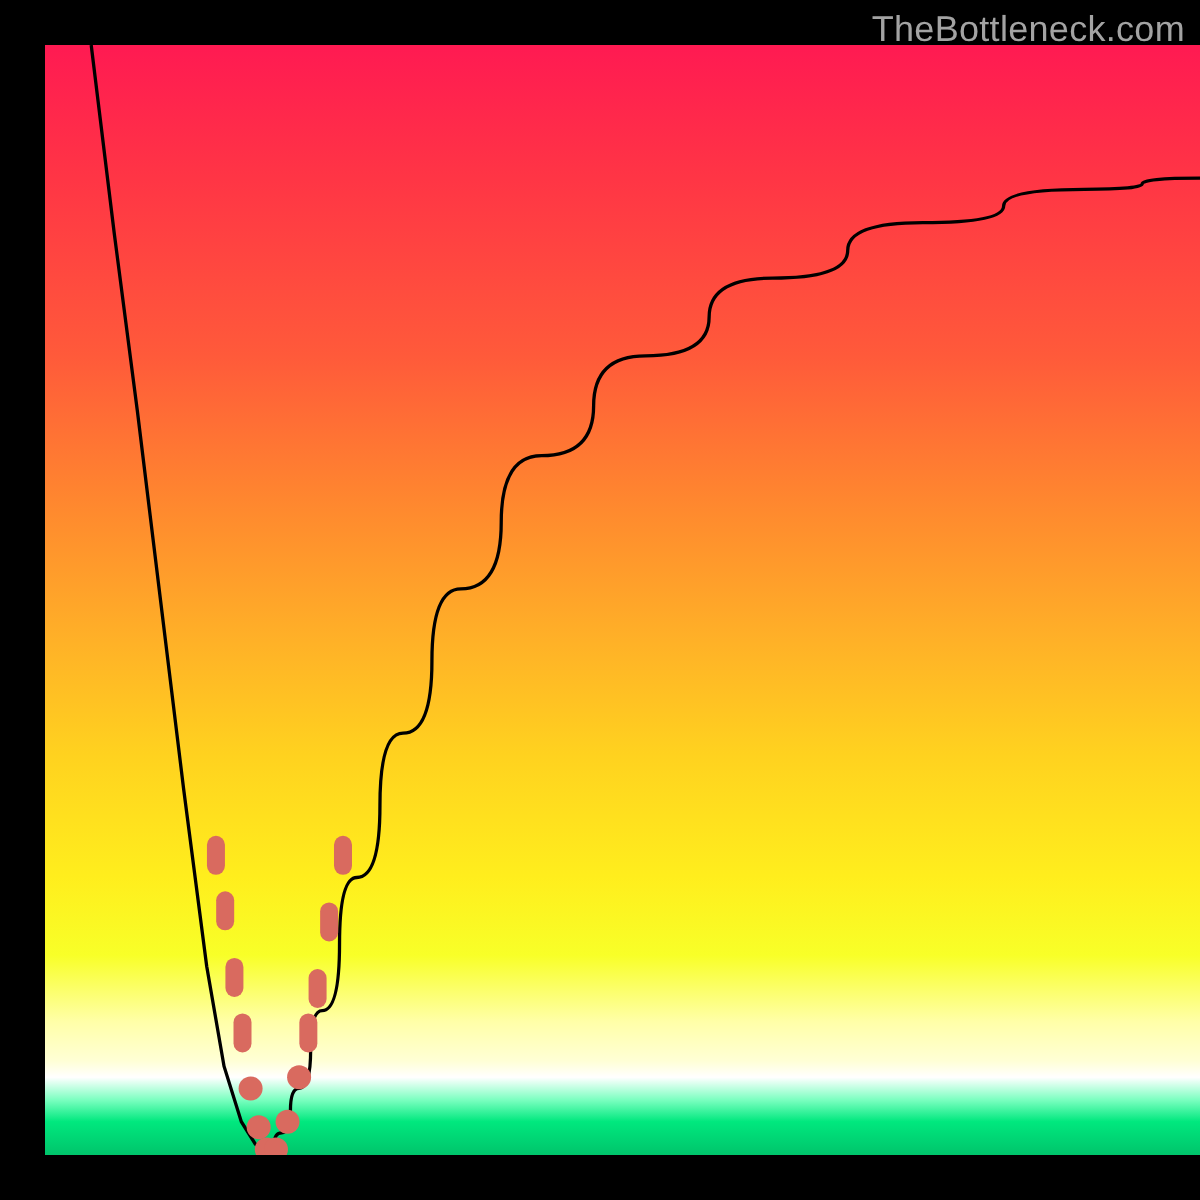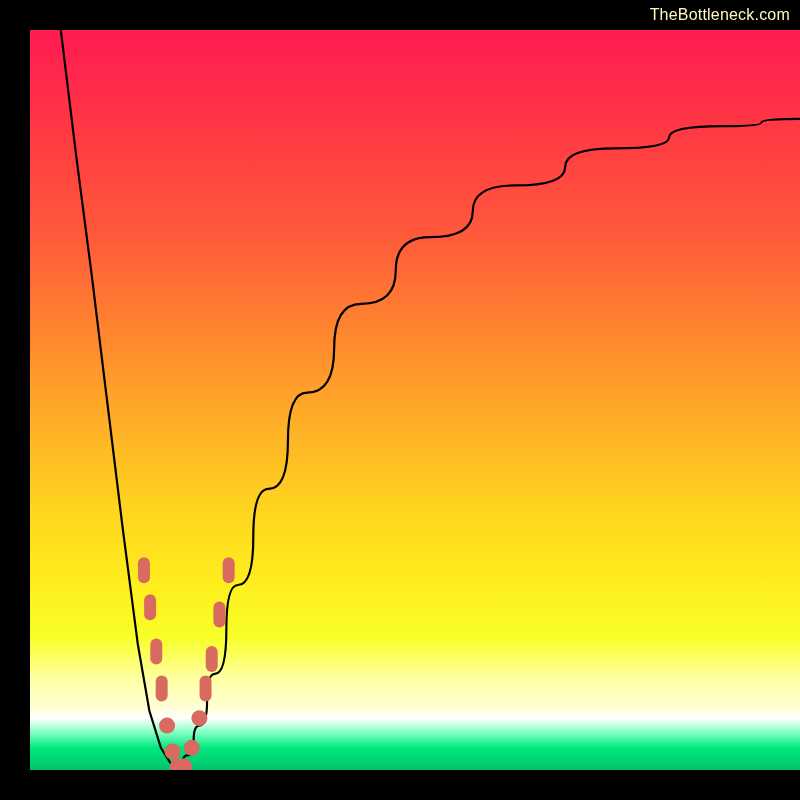--- a/index.html
+++ b/index.html
@@ -39,22 +39,22 @@
       #7dffc1 95%,
       #00e87e 97%,
       #00c46b 100%
     );
     overflow: hidden;
   }
   .watermark {
     position: absolute;
     top: 6px;
     right: 10px;
-    color: #fef9c3;
-    font-size: 16px;
+    color: #a3a3a3;
+    font-size: 24px;
     font-weight: 400;
     letter-spacing: 0.2px;
     user-select: none;
   }
   svg.curve {
     position: absolute;
     left: 0;
     top: 0;
     width: 770px;
     height: 740px;

